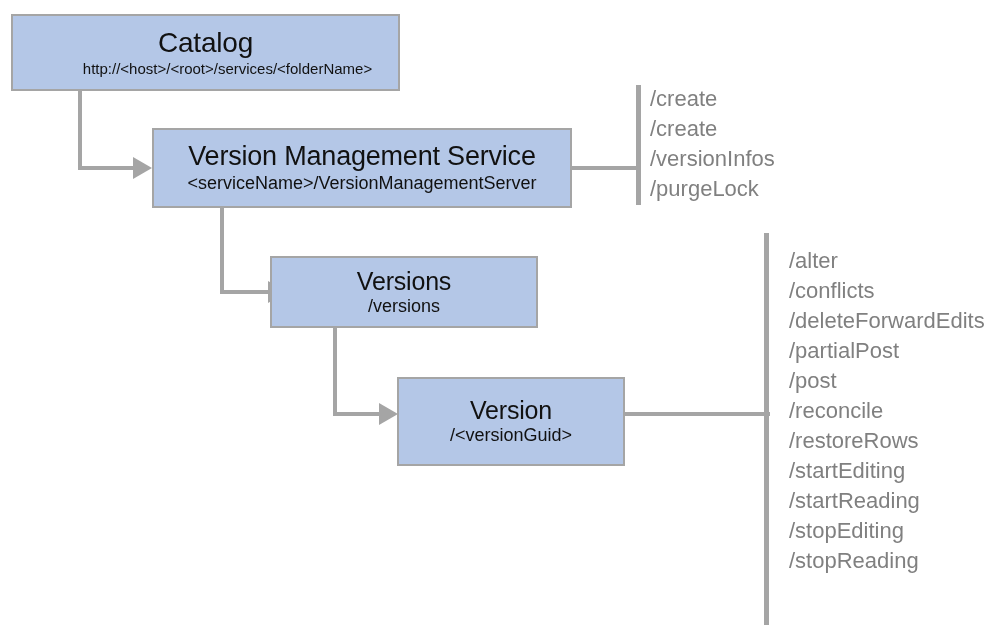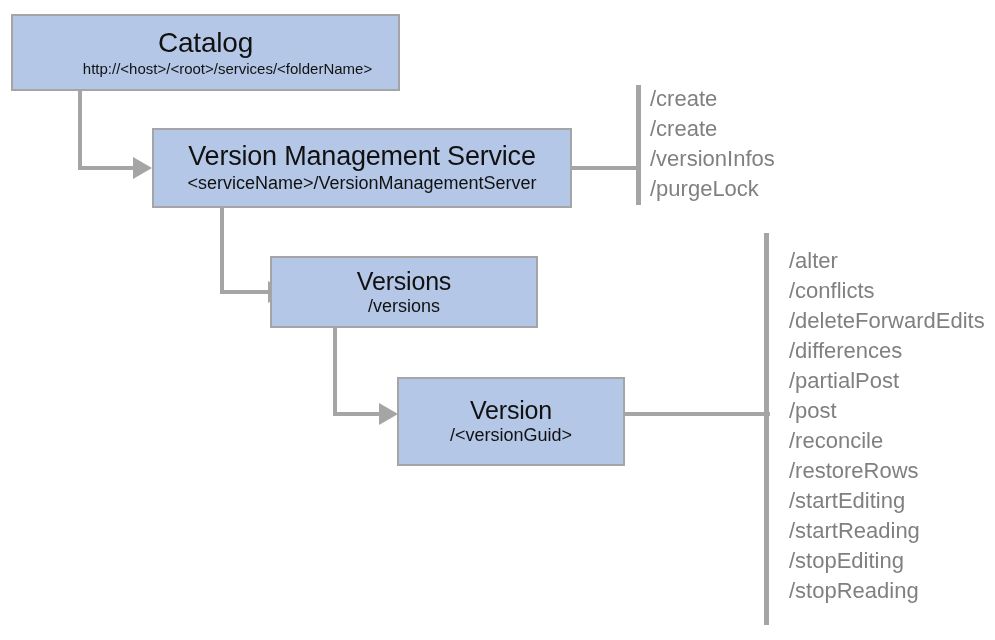--- a/index.html
+++ b/index.html
@@ -131,21 +131,20 @@
     <div class="node-sub">/&lt;versionGuid&gt;</div>
   </div>
 
   <div class="conn-h" style="left:625px; top:412px; width:145px;"></div>
   <div class="rail" style="left:764px; top:233px; height:392px;"></div>
 
   <div class="oplist" id="ops-version" style="left:778px; top:246px;margin-left:11px;">
     <span class="op">/alter</span>
     <span class="op">/conflicts</span>
     <span class="op">/deleteForwardEdits</span>
-    <span class="op">/differences</span>
     <span class="op">/partialPost</span>
     <span class="op">/post</span>
     <span class="op">/reconcile</span>
     <span class="op">/restoreRows</span>
     <span class="op">/startEditing</span>
     <span class="op">/startReading</span>
     <span class="op">/stopEditing</span>
     <span class="op">/stopReading</span>
   </div>
 

